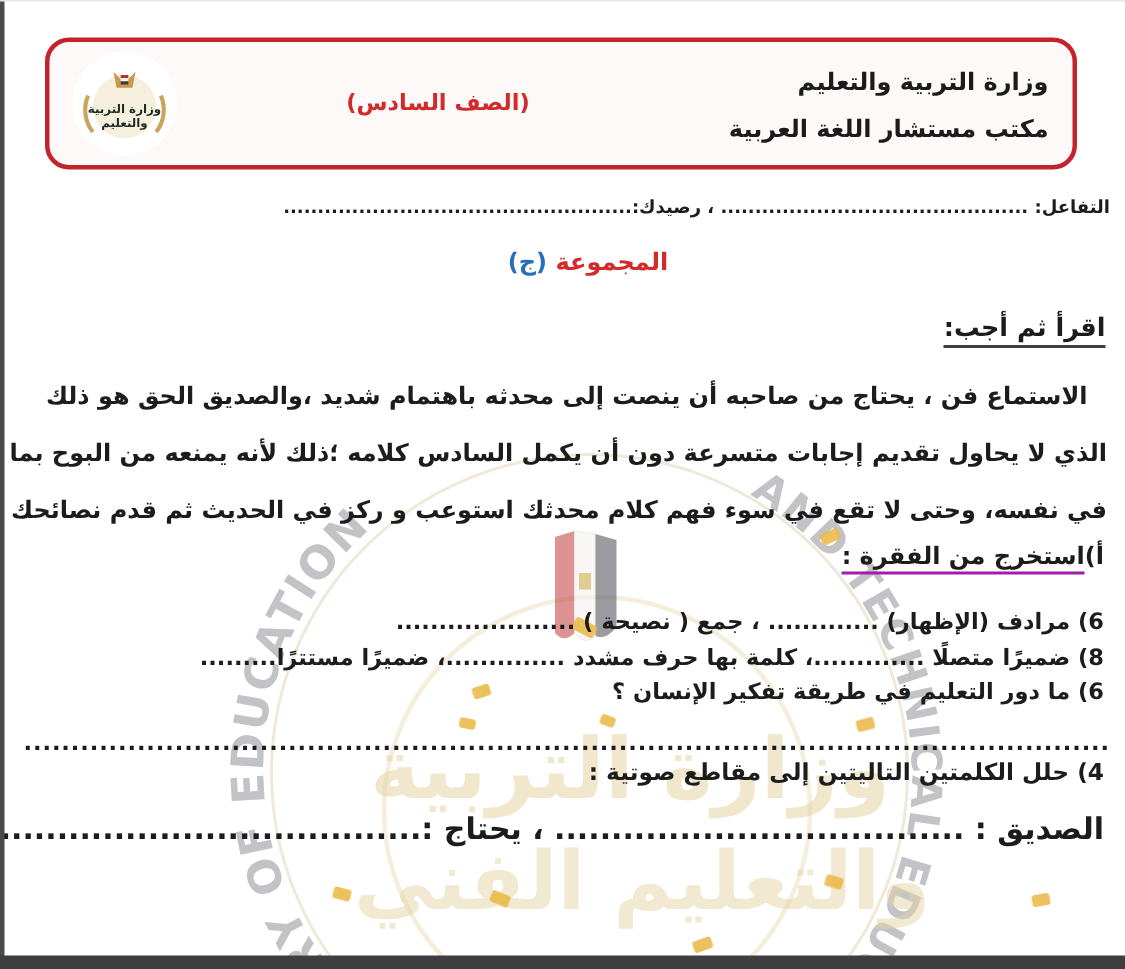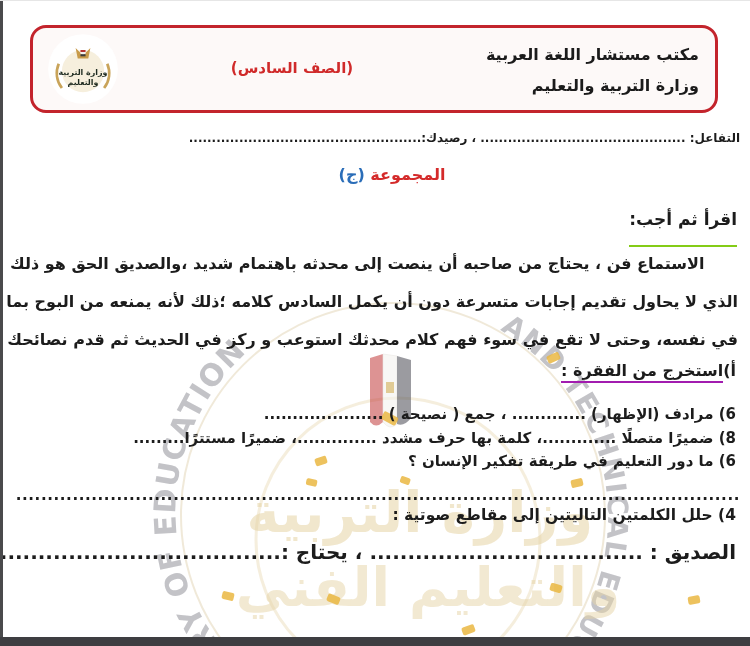--- a/index.html
+++ b/index.html
@@ -31,23 +31,23 @@
     color:#d02a2a;font-weight:bold;font-size:15px;
   }
 
   
   .meta-line{position:absolute;top:131px;right:10px;font-size:12px;font-weight:bold;white-space:nowrap;}
   .group-line{position:absolute;top:165px;left:0;right:0;text-align:center;font-size:16px;font-weight:bold;padding-left:34px;}
   .group-label{color:#d42a2a;}
   .group-letter{color:#2a6db8;}
   .read-prompt{
     position:absolute;top:209px;right:13px;font-size:17px;font-weight:bold;
-    border-bottom:2px solid #84cc16;padding-bottom:16px;
+    border-bottom:2px solid #404040;padding-bottom:1px;
   }
-  .passage{position:absolute;top:245px;right:12px;left:10px;text-align:left;font-size:16px;font-weight:bold;line-height:38px;}
+  .passage{position:absolute;top:245px;right:12px;left:10px;text-align:right;font-size:16px;font-weight:bold;line-height:38px;}
   .passage .pline{white-space:nowrap;}
   .passage .pline.first{padding-right:13px;}
 
   .section-a{position:absolute;top:361px;right:14px;font-size:16px;font-weight:bold;}
   .section-a .title{border-bottom:2px solid #a21caf;padding-bottom:1px;text-align:center;}
 
   .questions{position:absolute;top:403px;right:14px;left:10px;text-align:right;font-size:15px;font-weight:bold;line-height:23.5px;}
   .questions .qline{white-space:nowrap;}
 
   .dotted-sep{
@@ -127,22 +127,22 @@
             <rect x="33.6" y="20" width="4.8" height="2" fill="#f2f2f2"></rect>
             <rect x="33.6" y="22" width="4.8" height="2" fill="#3a3a3a"></rect>
           </g>
 
           <text x="36" y="42" text-anchor="middle" font-size="7.5" font-weight="bold" fill="#1e2b20">وزارة التربية</text>
           <text x="36" y="51" text-anchor="middle" font-size="7.5" font-weight="bold" fill="#1e2b20">والتعليم</text>
         </svg>
       </div>
       <div class="grade-label">(الصف السادس)</div>
       <div class="ministry-block">
+        <div>وزارة التربية والتعليم</div>
         <div>مكتب مستشار اللغة العربية</div>
-        <div>وزارة التربية والتعليم</div>
       </div>
     </div>
 
     <div class="meta-line">التفاعل: ............................................. ، رصيدك:...................................................</div>
 
     <div class="group-line">
       <span class="group-label">المجموعة</span>
       <span class="group-letter">(ج)</span>
     </div>
 

